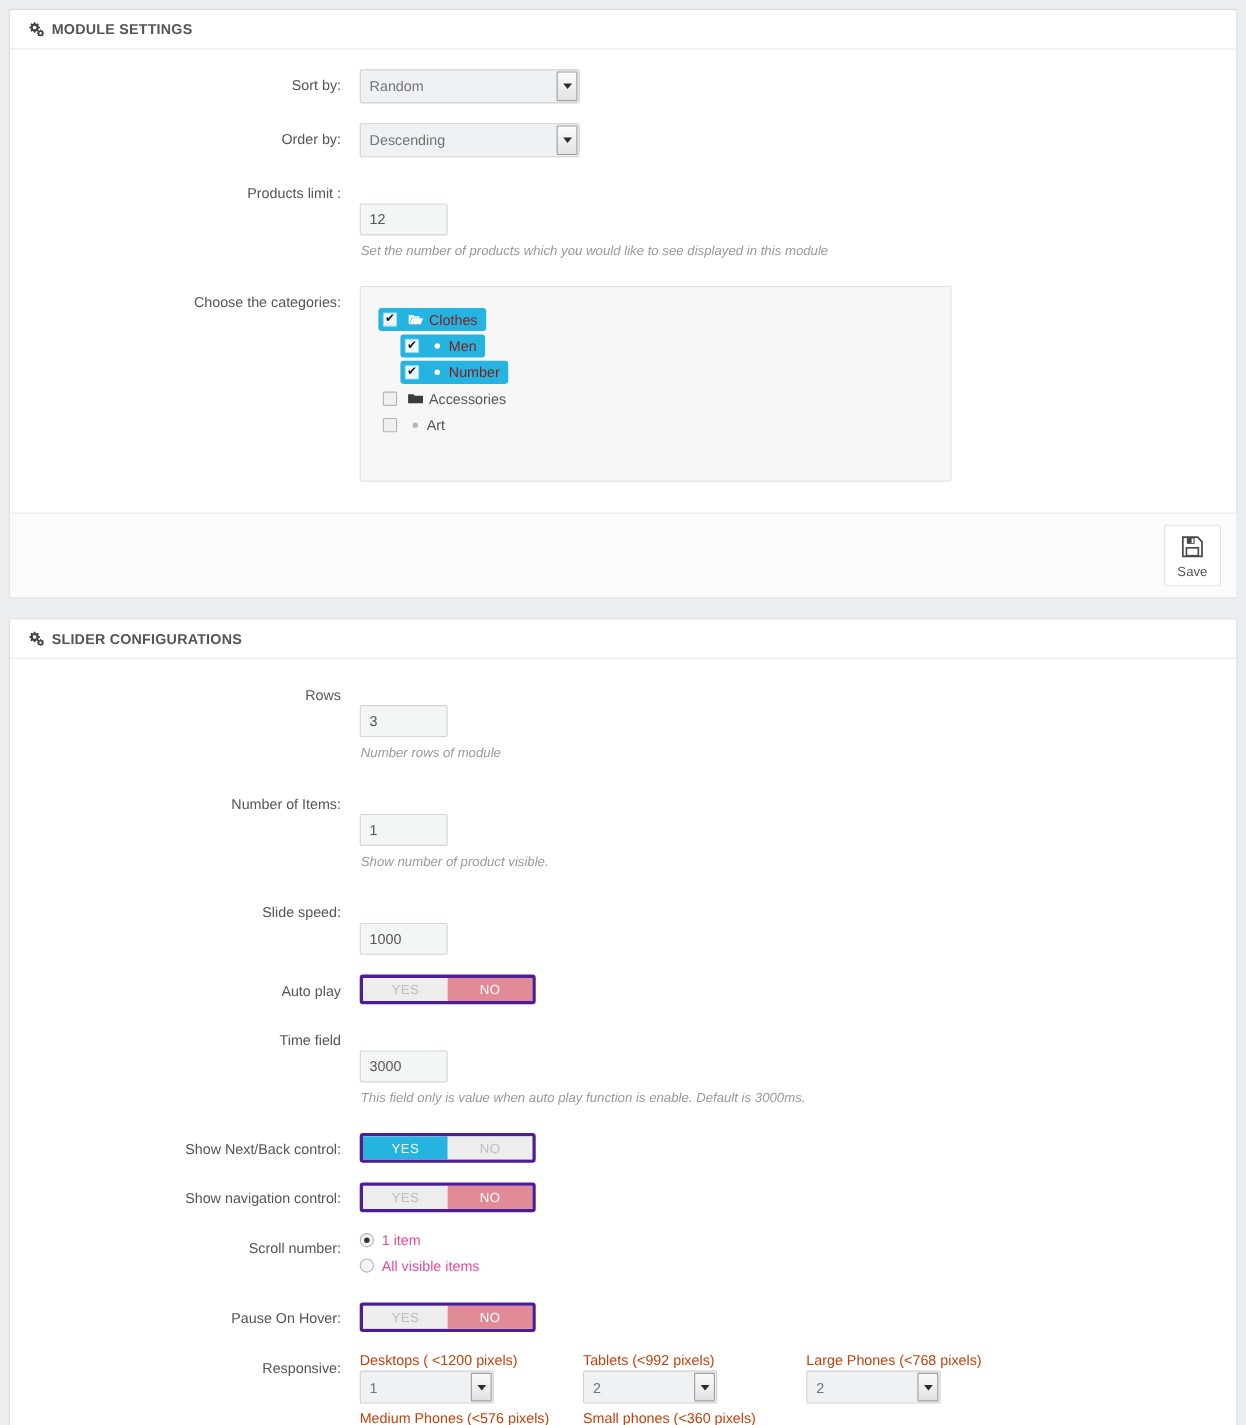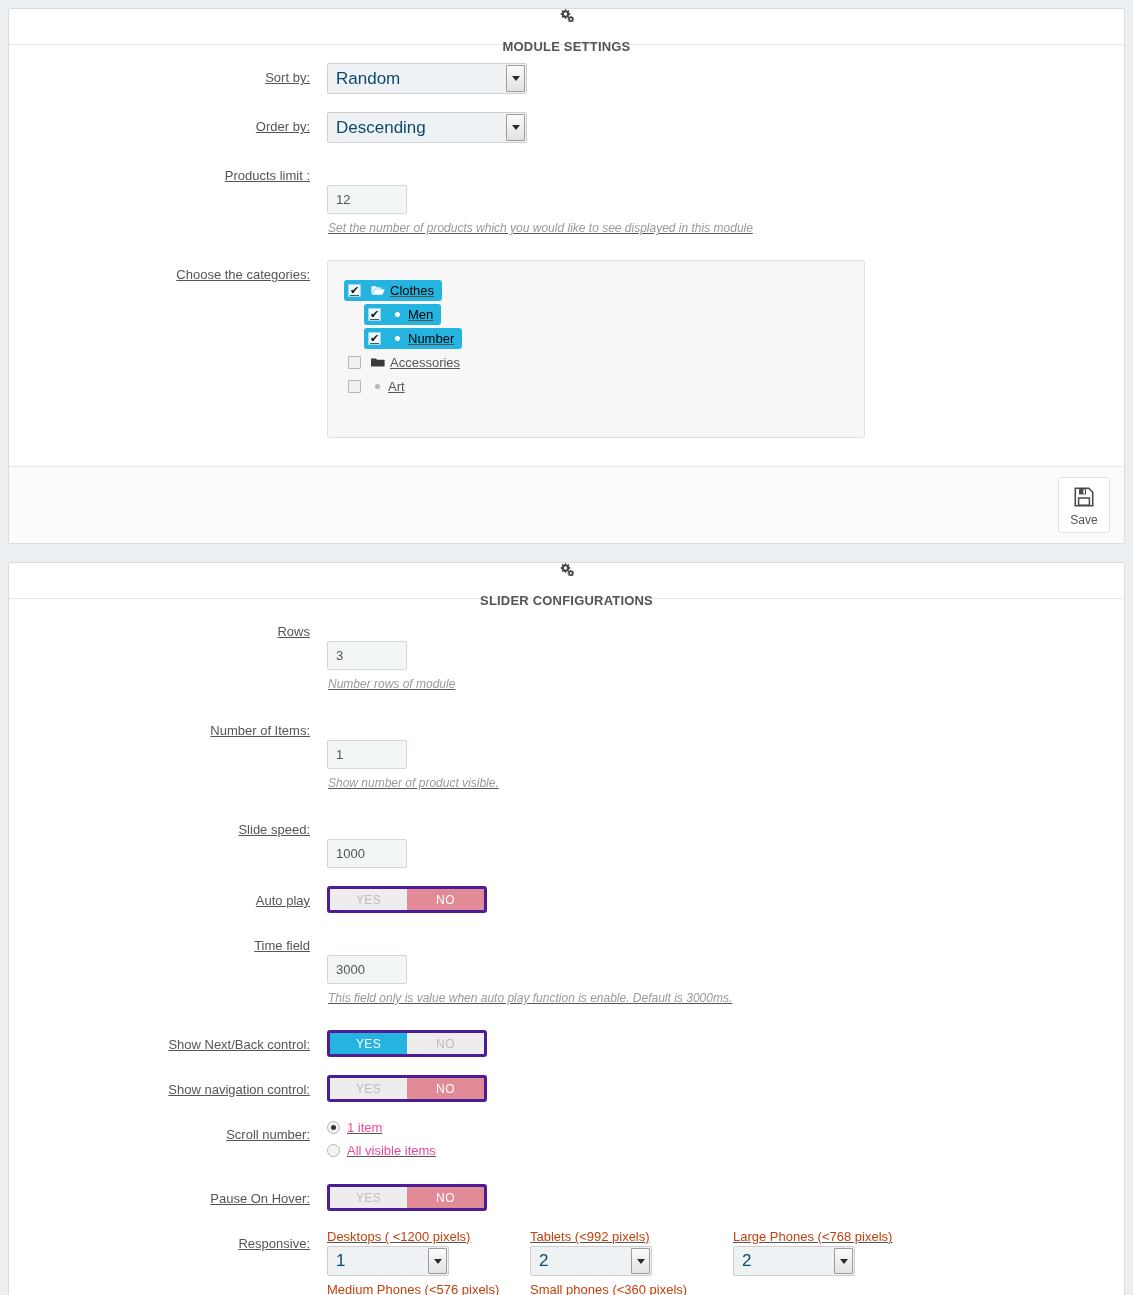--- a/index.html
+++ b/index.html
@@ -28,24 +28,23 @@
     padding: 0 16px;
     border-bottom: 1px solid #e8e8e8;
     font-size: 13px;
     font-weight: 600;
     letter-spacing: .2px;
     color: #555;
     text-transform: uppercase;
     display: flex;
     align-items: center;
     gap: 7px;
-    flex-direction: column;
   }
   .panel-heading .cogs { display: inline-flex; align-items: center; color: #444; }
-  .panel-body { padding: 18px 32px 22px 16px; text-decoration: underline; }
+  .panel-body { padding: 18px 32px 22px 16px; }
   .panel-footer {
     background: #fbfbfc;
     border-top: 1px solid #e8e8e8;
     padding: 10px 14px;
     display: flex;
     justify-content: flex-end;
     min-height: 70px;
     align-items: center;
   }
 
@@ -97,22 +96,22 @@
     background: #eef2f4;
     border-radius: 2px;
     overflow: hidden;
     position: relative;
   }
   .sel .sel-val {
     flex: 1 1 auto;
     display: flex;
     align-items: center;
     padding: 0 8px;
-    font-size: 17px;
-    color: #0c4a6e;
+    font-size: 13px;
+    color: #737373;
     background: #eef2f4;
     white-space: nowrap;
     overflow: hidden;
   }
   .sel .sel-btn {
     flex: 0 0 19px;
     width: 19px;
     border-left: 1px solid #b6b4b4;
     background: linear-gradient(#fbfbfb, #e2e2e2);
     display: flex; align-items: center; justify-content: center;
@@ -155,21 +154,21 @@
     align-items: center;
     gap: 5px;
     padding: 2px 8px 2px 4px;
     border-radius: 3px;
     height: 21px;
   }
   .tree-item.on .pill { background: #25b3e0; color: #fff; }
   .tree-item.on .chk { background: #ecf7fb; border-color: #9fd9ec; }
   .tree-item .lbl { font-size: 13px; white-space: nowrap; }
   .tree-item.off .lbl { color: #555; }
-  .tree-item.on .lbl { color: #000000; }
+  .tree-item.on .lbl { color: #7f1d1d; }
   .dot {
     width: 5px; height: 5px; border-radius: 50%;
     display: inline-block; margin: 0 3px 0 4px;
   }
   .dot.white { background: #fff; }
   .dot.gray { background: #b7b7b7; }
   .ind-1 { margin-left: 20px; }
   .folder-svg { display: inline-flex; }
 
   

